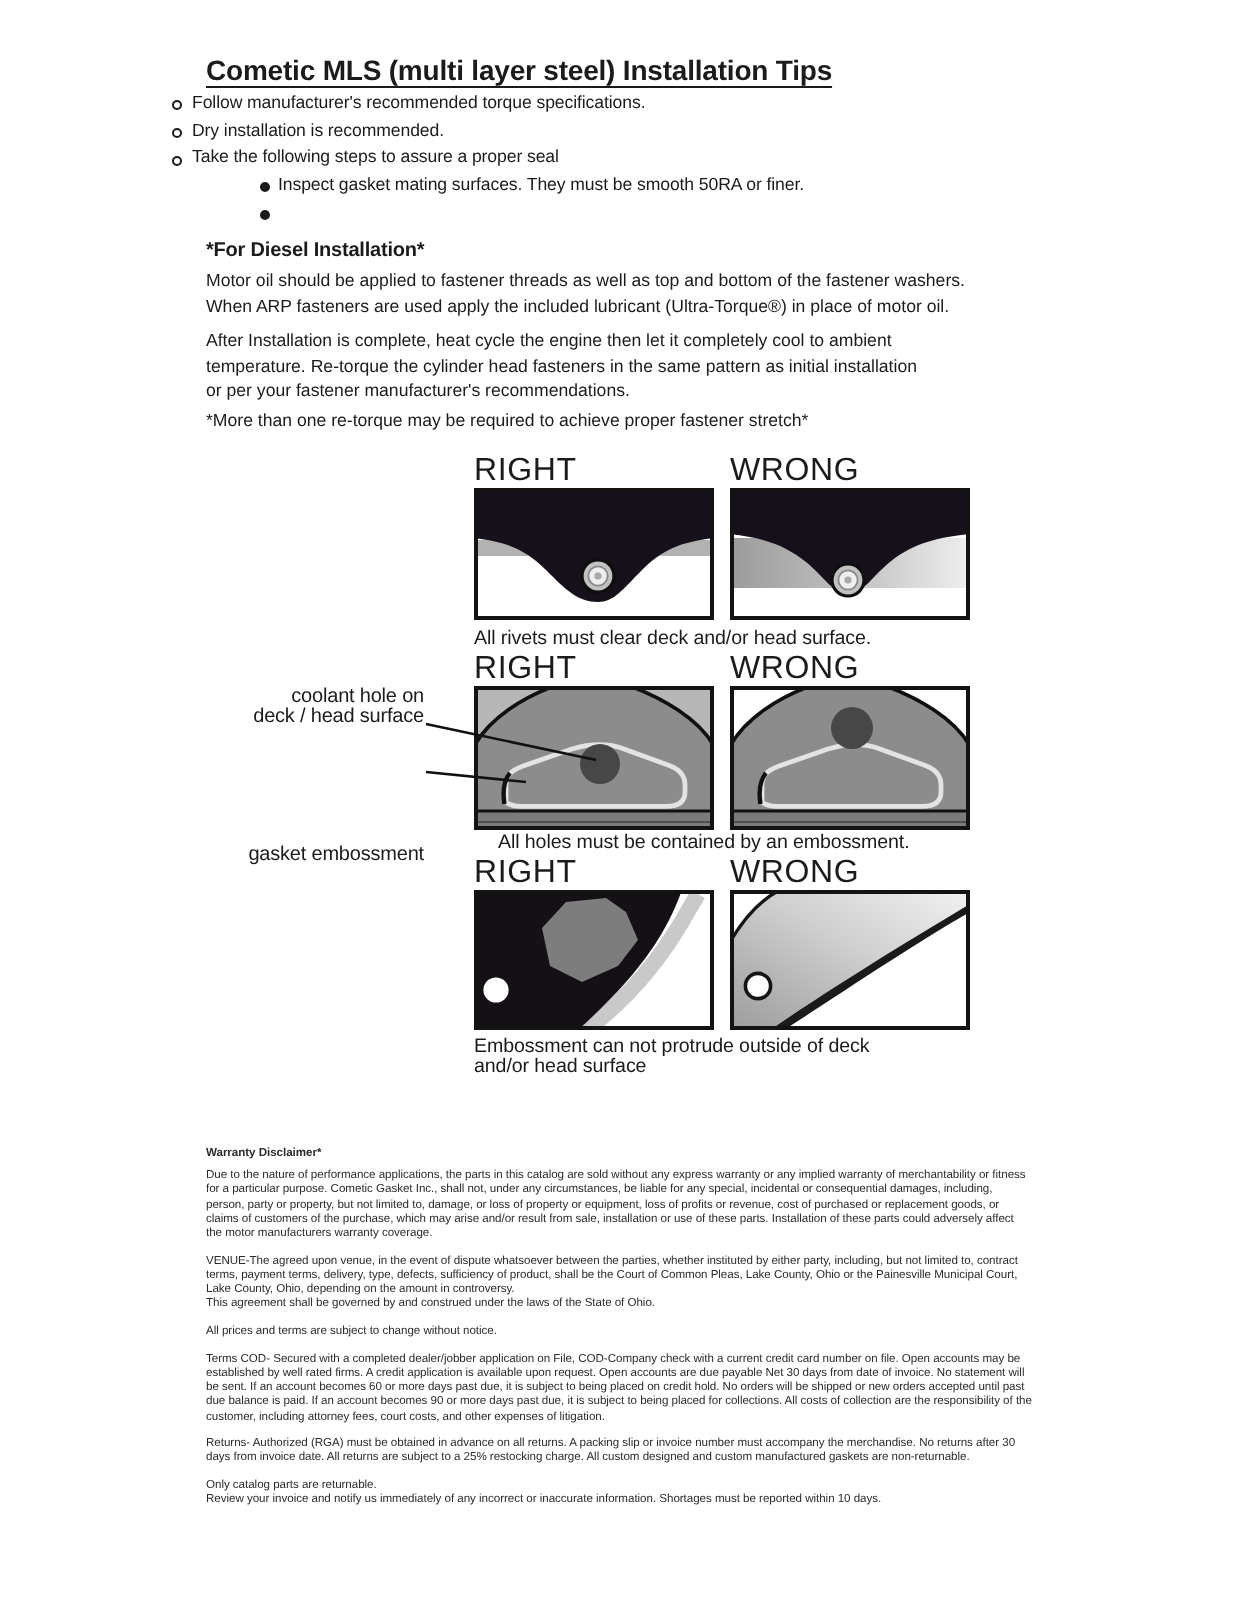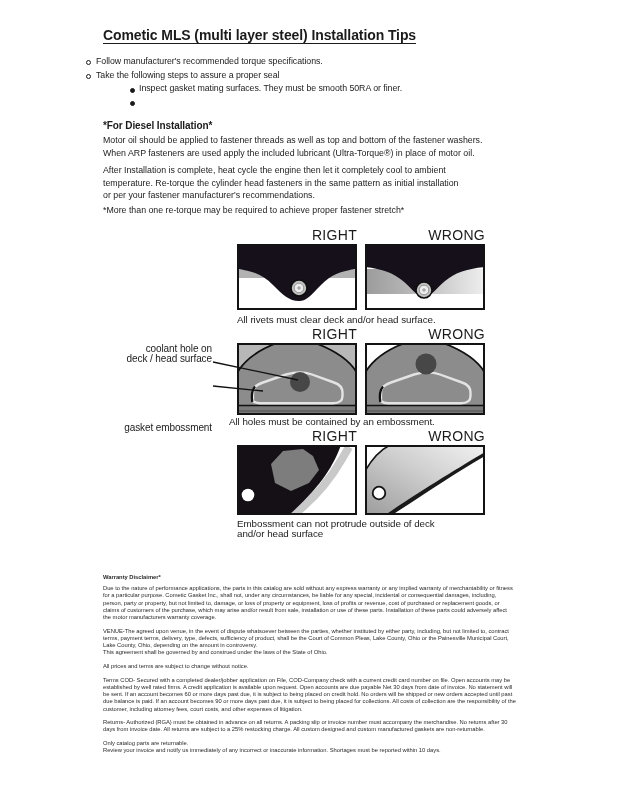--- a/index.html
+++ b/index.html
@@ -4,44 +4,44 @@
 <style>
   html,body{margin:0;padding:0;background:#ffffff;}
   .page{position:relative;width:618px;height:800px;background:#ffffff;
         font-family:"Liberation Sans",sans-serif;color:#1b1b1b;overflow:hidden;}
   .abs{position:absolute;}
   .pre{white-space:pre-line;}
 
   .title{left:103px;top:27px;font-size:14px;font-weight:bold;letter-spacing:-0.1px;
          text-decoration:underline;text-underline-offset:3px;}
 
-  .bullets{left:86px;top:55px;width:448px;font-size:8.8px;line-height:13.7px;letter-spacing:-0.05px;}
+  .bullets{left:86px;top:45px;width:448px;font-size:8.8px;line-height:13.7px;letter-spacing:-0.05px;}
   .brow{position:relative;padding-left:10px;}
   .brow .mk{position:absolute;left:0;top:5.2px;width:3.2px;height:3.2px;
             border:1px solid #1b1b1b;border-radius:50%;}
   .brow.sub{padding-left:53px;}
   .brow.sub .mk{left:44px;background:#1b1b1b;}
 
   .diesel-h{left:103px;top:120px;font-size:10px;font-weight:bold;letter-spacing:-0.1px;}
   .dp1{left:103px;top:134px;width:432px;font-size:8.8px;line-height:13.4px;}
   .dp2{left:103px;top:164px;width:432px;font-size:8.8px;line-height:12.6px;}
   .dnote{left:103px;top:205px;width:432px;font-size:8.8px;}
 
-  .figlabel{width:120px;text-align:right;font-size:14px;letter-spacing:0.3px;line-height:13px;}
+  .figlabel{width:120px;text-align:left;font-size:16px;letter-spacing:0.3px;line-height:13px;}
   .fl-r1{left:237px;top:229px;} .fl-w1{left:365px;top:229px;}
   .fl-r2{left:237px;top:328px;} .fl-w2{left:365px;top:328px;}
   .fl-r3{left:237px;top:430px;} .fl-w3{left:365px;top:430px;}
 
   .fig{width:120px;} .fig svg{display:block;}
   .fb1r{left:237px;top:244px;} .fb1w{left:365px;top:244px;}
   .fb2r{left:237px;top:343px;} .fb2w{left:365px;top:343px;}
   .fb3r{left:237px;top:445px;} .fb3w{left:365px;top:445px;}
 
   .fcap{font-size:9.8px;line-height:10px;letter-spacing:-0.05px;}
-  .cap1{left:237px;top:315px;} .cap2{left:229px;top:417px;text-align:right;} .cap3{left:237px;top:519px;}
+  .cap1{left:237px;top:315px;} .cap2{left:249px;top:417px;text-align:right;} .cap3{left:237px;top:519px;}
 
   .callout{width:114px;text-align:right;font-size:10px;line-height:10.4px;letter-spacing:-0.1px;}
   .co1{left:98px;top:344px;} .co2{left:98px;top:379px;margin-top:44px;}
   .leader{left:105px;top:340px;z-index:5;}
 
   .legal{left:103px;top:574px;width:413px;font-size:5.8px;line-height:7.2px;
          color:#2b2b2b;letter-spacing:-0.02px;}
   .legal .lh{font-weight:bold;margin:0 0 4px 0;}
   .legal p{margin:0 0 6.5px 0;}
 
@@ -51,20 +51,24 @@
 <body>
 
 <div class="page">
 
   <div class="abs title">Cometic MLS (multi layer steel) Installation Tips</div>
 
   <div class="abs bullets">
     <div class="brow">
       <span class="mk"></span>
       <span>Follow manufacturer's recommended torque specifications.</span>
+    </div>
+    <div class="brow">
+      <span class="mk"></span>
+      <span>Dry installation is recommended.</span>
     </div>
     <div class="brow">
       <span class="mk"></span>
       <span>Take the following steps to assure a proper seal</span>
     </div>
     <div class="brow sub">
       <span class="mk"></span>
       <span>Inspect gasket mating surfaces.  They must be smooth 50RA or finer.</span>
     </div>
     <div class="brow sub">

